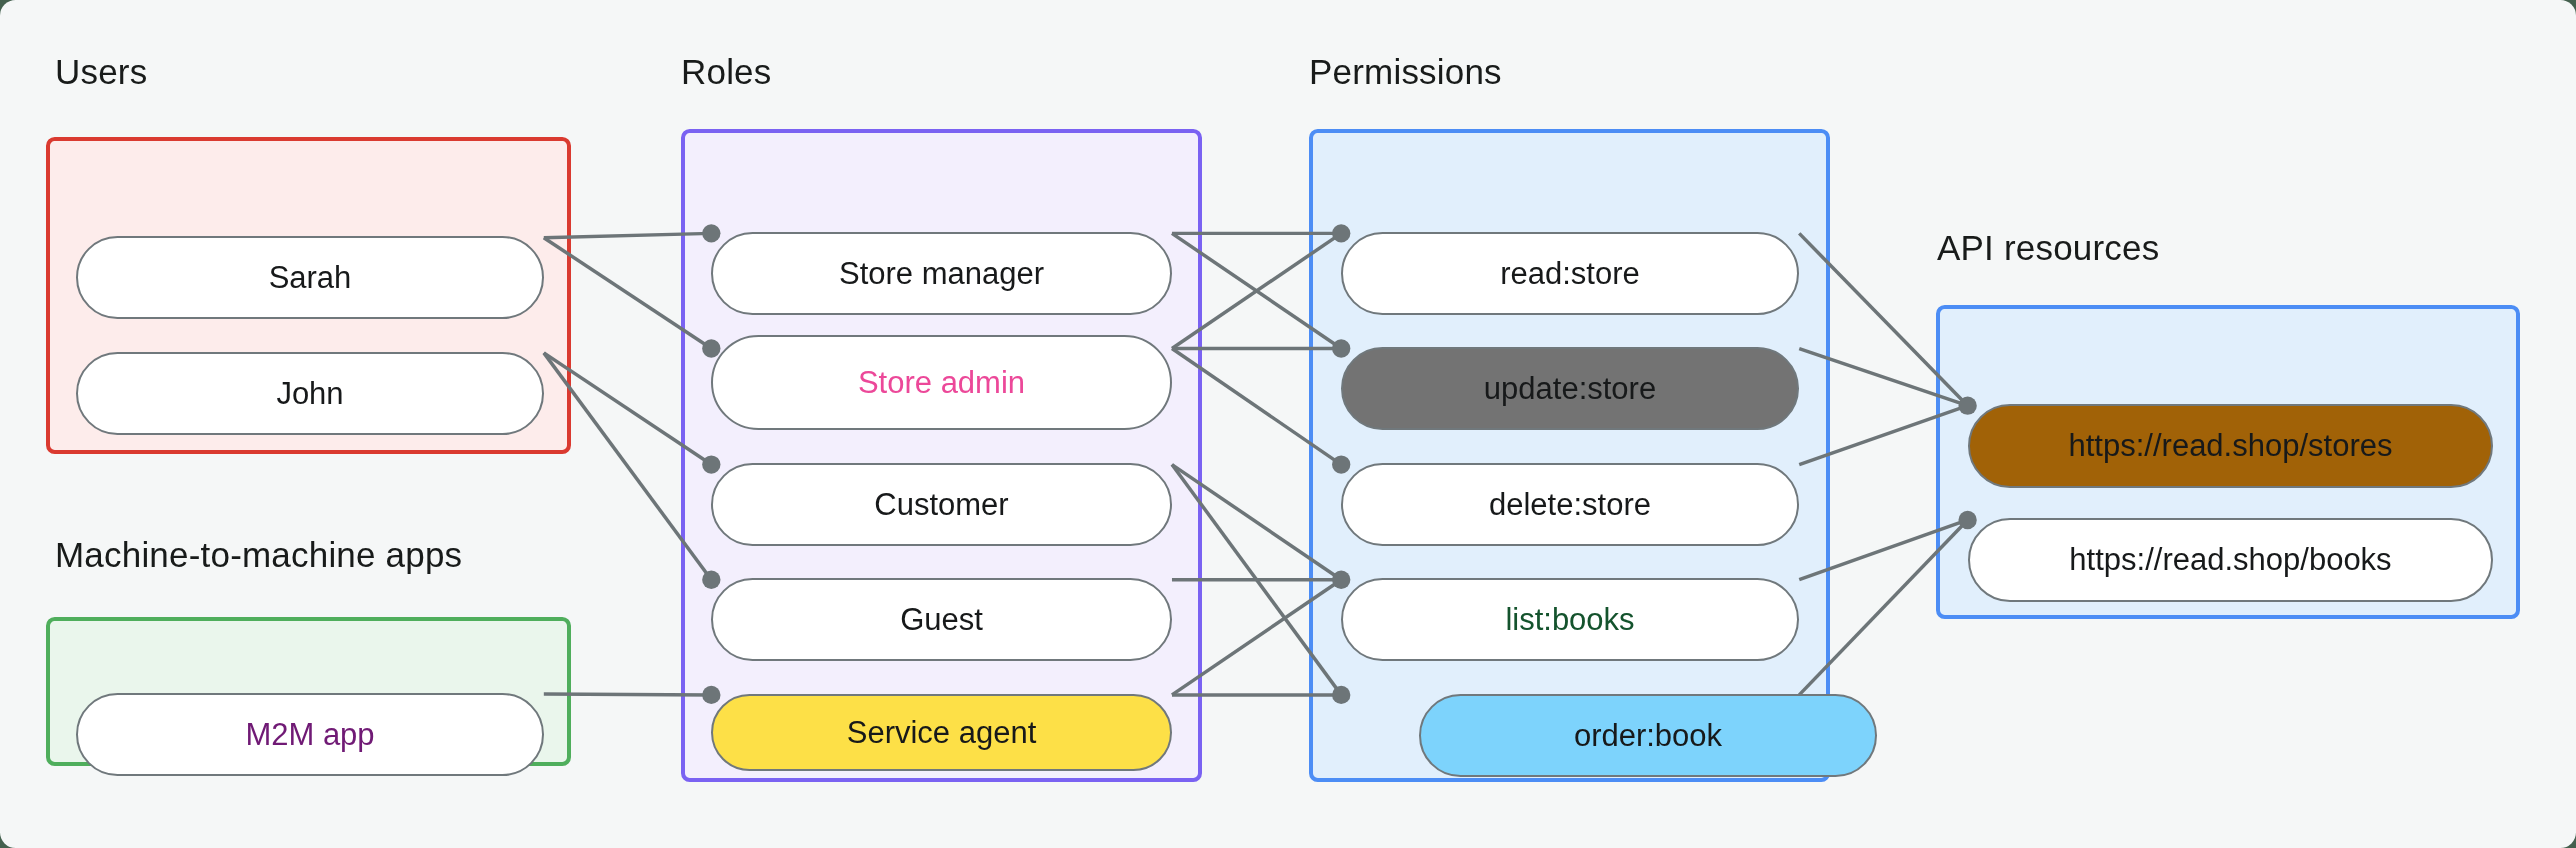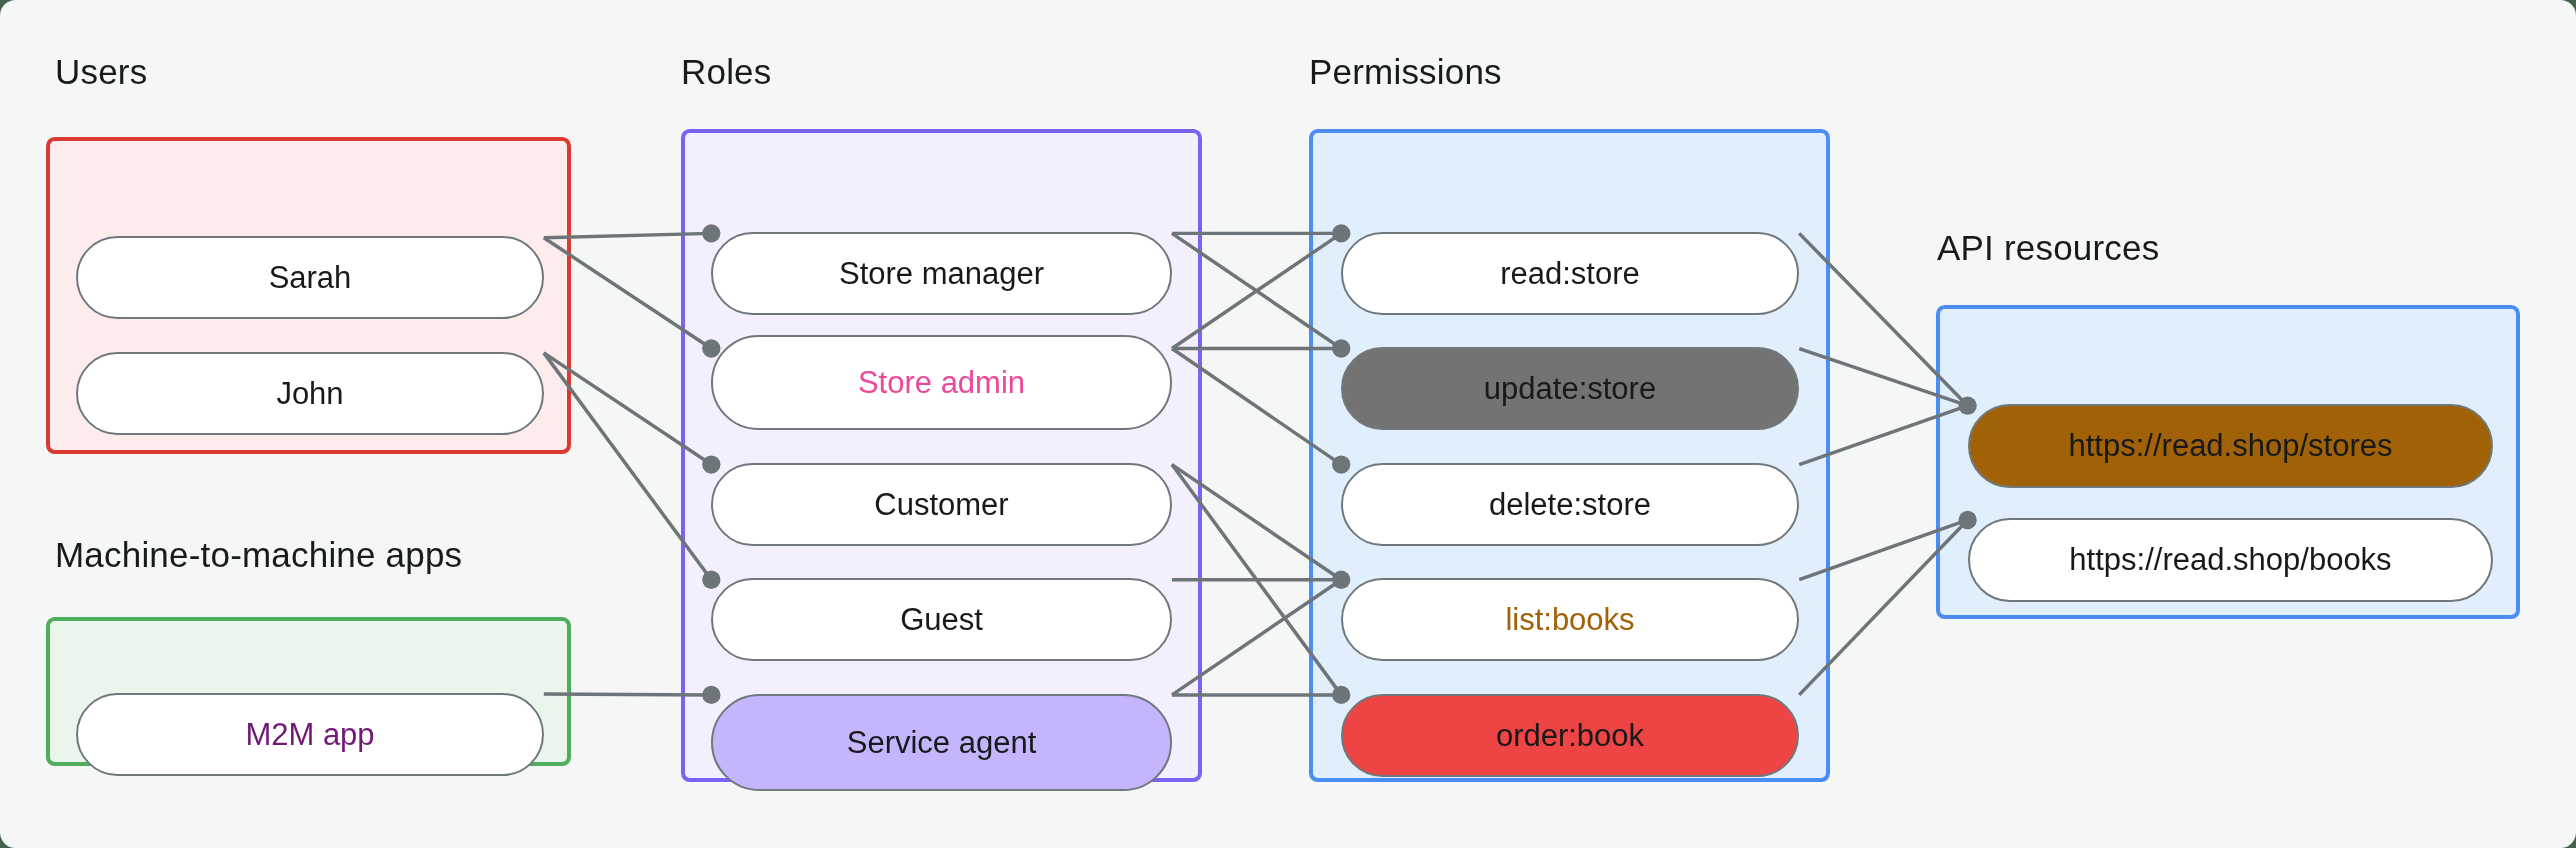--- a/index.html
+++ b/index.html
@@ -113,36 +113,36 @@
     </div>
     <div class="node-pill" style="left: 711px; top: 295px; width: 461px; height: 95px; background: rgb(255, 255, 255); border-color: rgb(112, 120, 124); color: #ec4899;">
       <span>Store admin</span>
     </div>
     <div class="node-pill" style="left: 711px; top: 423px; width: 461px; height: 83px; background: rgb(255, 255, 255); border-color: rgb(112, 120, 124); color: rgb(23, 25, 26);">
       <span>Customer</span>
     </div>
     <div class="node-pill" style="left: 711px; top: 538px; width: 461px; height: 83px; background: rgb(255, 255, 255); border-color: rgb(112, 120, 124); color: rgb(23, 25, 26);">
       <span>Guest</span>
     </div>
-    <div class="node-pill" style="left: 711px; top: 654px; width: 461px; height: 97px; background: #c4b5fd; border-color: rgb(112, 120, 124); color: rgb(23, 25, 26);">
+    <div class="node-pill" style="left: 711px; top: 654px; width: 461px; height: 77px; background: #fde047; border-color: rgb(112, 120, 124); color: rgb(23, 25, 26);">
       <span>Service agent</span>
     </div>
     <div class="node-pill" style="left: 1341px; top: 192px; width: 458px; height: 83px; background: rgb(255, 255, 255); border-color: rgb(112, 120, 124); color: rgb(23, 25, 26);">
       <span>read:store</span>
     </div>
     <div class="node-pill" style="left: 1341px; top: 307px; width: 458px; height: 83px; background: #737373; border-color: rgb(112, 120, 124); color: rgb(23, 25, 26);">
       <span>update:store</span>
     </div>
     <div class="node-pill" style="left: 1341px; top: 423px; width: 458px; height: 83px; background: rgb(255, 255, 255); border-color: rgb(112, 120, 124); color: rgb(23, 25, 26);">
       <span>delete:store</span>
     </div>
-    <div class="node-pill" style="left: 1341px; top: 538px; width: 458px; height: 83px; background: rgb(255, 255, 255); border-color: rgb(112, 120, 124); color: #a16207;">
+    <div class="node-pill" style="left: 1341px; top: 538px; width: 458px; height: 83px; background: rgb(255, 255, 255); border-color: rgb(112, 120, 124); color: #14532d;">
       <span>list:books</span>
     </div>
-    <div class="node-pill" style="left: 1341px; top: 654px; width: 458px; height: 83px; background: #ef4444; border-color: rgb(112, 120, 124); color: rgb(23, 25, 26); justify-content: center;">
+    <div class="node-pill" style="left: 1419px; top: 654px; width: 458px; height: 83px; background: #7dd3fc; border-color: rgb(112, 120, 124); color: rgb(23, 25, 26); justify-content: center;">
       <span>order:book</span>
     </div>
     <div class="node-pill" style="left: 1968px; top: 364px; width: 525px; height: 84px; background: #a16207; border-color: rgb(112, 120, 124); color: rgb(23, 25, 26);">
       <span>https://read.shop/stores</span>
     </div>
     <div class="node-pill" style="left: 1968px; top: 478px; width: 525px; height: 84px; background: rgb(255, 255, 255); border-color: rgb(112, 120, 124); color: rgb(23, 25, 26);">
       <span>https://read.shop/books</span>
     </div>
     <svg width="2576" height="848" id="dot-layer" class="layer" viewBox="0 0 2952 972">
       <circle cx="815" cy="267.5" r="10.5" fill="#6d7578"></circle>

